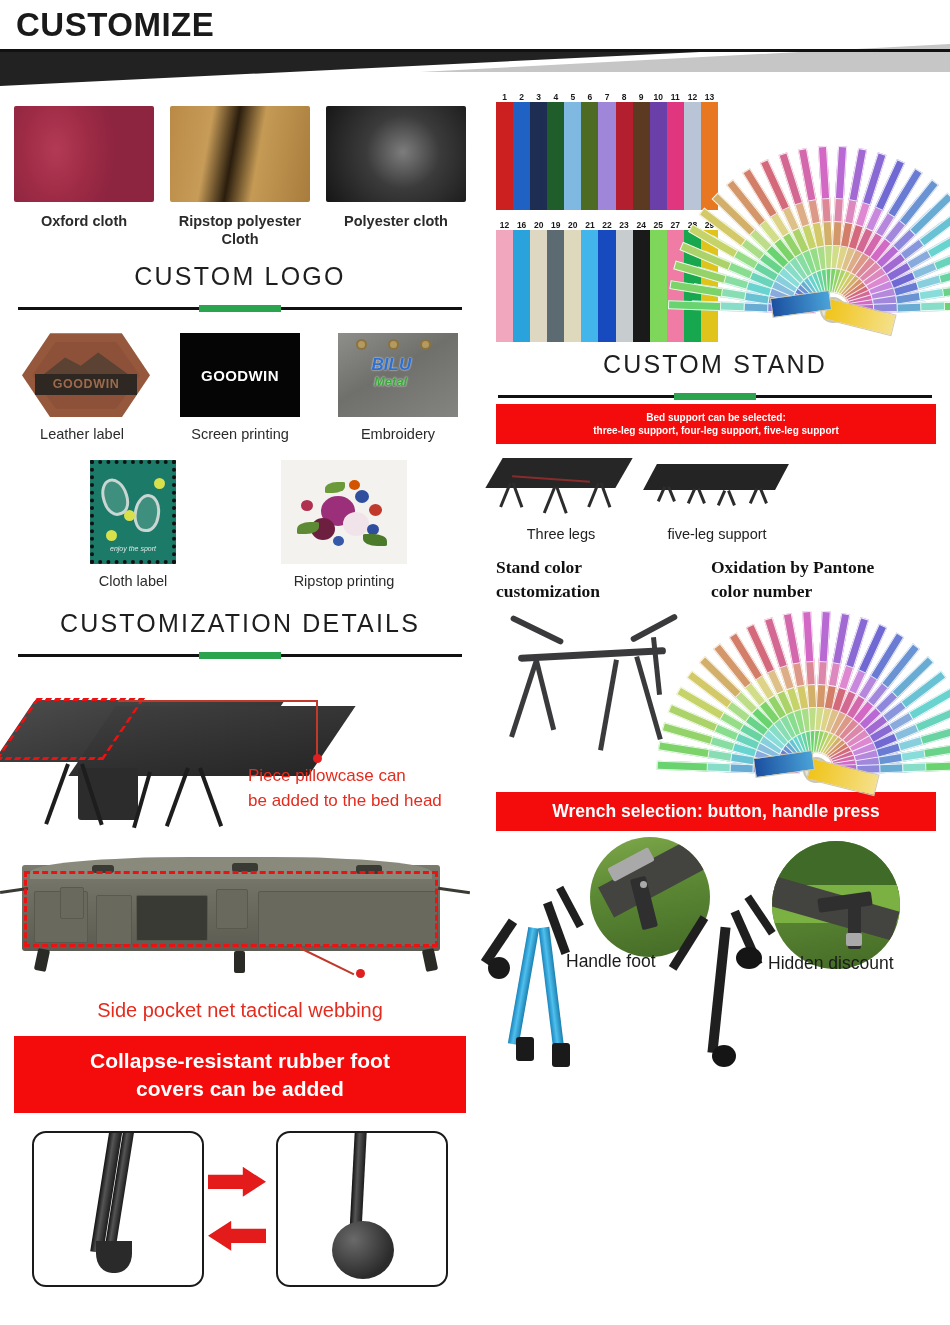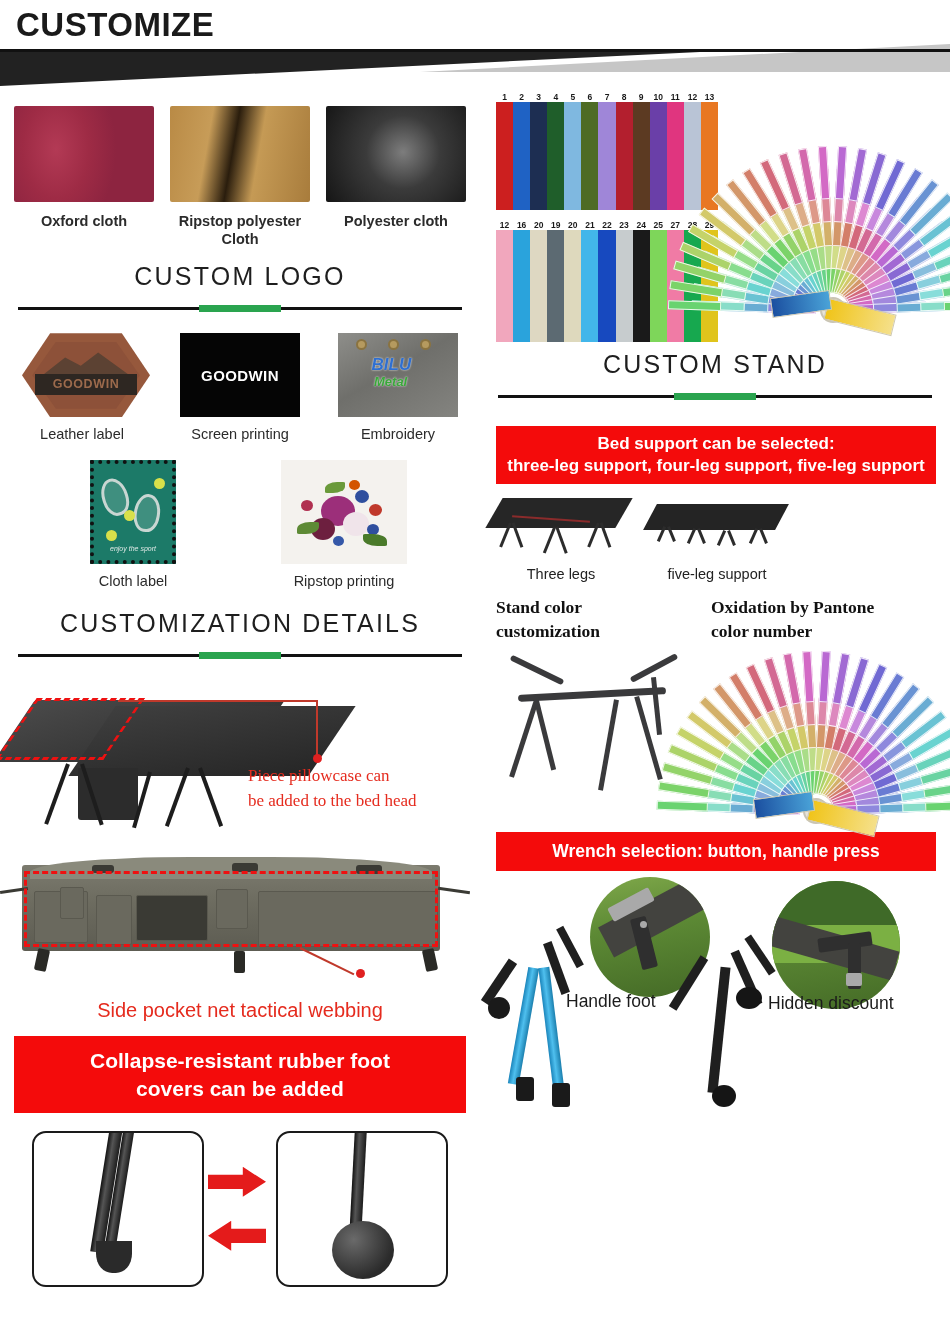--- a/index.html
+++ b/index.html
@@ -131,21 +131,21 @@
     font-size: 7px; color: #dfe9e6; font-style: italic;
   }
 
   .badge-digital {
     width: 126px; height: 104px; margin: 0 auto; position: relative; overflow: hidden;
     background: #f4f2ee;
   }
   .flw { position: absolute; border-radius: 50%; }
 
   
-  .detail-img1 { position: relative; width: 480px; height: 175px; margin-top: 6px; font-family: Liberation Serif, serif; }
+  .detail-img1 { position: relative; width: 480px; height: 175px; margin-top: 6px; }
   .cot-top {
     position: absolute; left: 14px; top: 32px; width: 250px; height: 62px;
     background: linear-gradient(160deg,#4a4a4a,#2b2b2b);
     transform: skewX(-34deg); border-radius: 2px;
   }
   .cot-top2 {
     position: absolute; left: 92px; top: 38px; width: 240px; height: 70px;
     background: linear-gradient(170deg,#3f3f3f,#262626);
     transform: skewX(-34deg);
   }
@@ -625,21 +625,21 @@
     </div>
 
   <div class="sec-head" style="padding-top:8px">
     <div class="t">CUSTOM STAND</div>
   </div>
   <div class="rule-wrap">
     <div class="blk"></div>
     <div class="grn"></div>
   </div>
 
-  <div class="red-band" style="margin:23px 14px 0 16px; padding:7px 8px; font-size:17px; white-space:pre-line">Bed support can be selected:
+  <div class="red-band" style="margin:1px 14px 0 16px; padding:7px 8px; font-size:10px; white-space:pre-line">Bed support can be selected:
 three-leg support, four-leg support, five-leg support</div>
 
   <div class="cot-row">
     <div class="cot-cell">
       <div class="mini-cot">
         <div class="mc-deck" style="left:8px; top:10px; width:130px; height:30px; transform:skewX(-30deg); background:#262626"></div>
         <div class="mc-leg" style="left:18px; top:34px; width:3px; height:26px; transform:rotate(22deg)"></div>
         <div class="mc-leg" style="left:30px; top:34px; width:3px; height:26px; transform:rotate(-20deg)"></div>
         <div class="mc-leg" style="left:62px; top:38px; width:3px; height:28px; transform:rotate(22deg)"></div>
         <div class="mc-leg" style="left:74px; top:38px; width:3px; height:28px; transform:rotate(-20deg)"></div>

